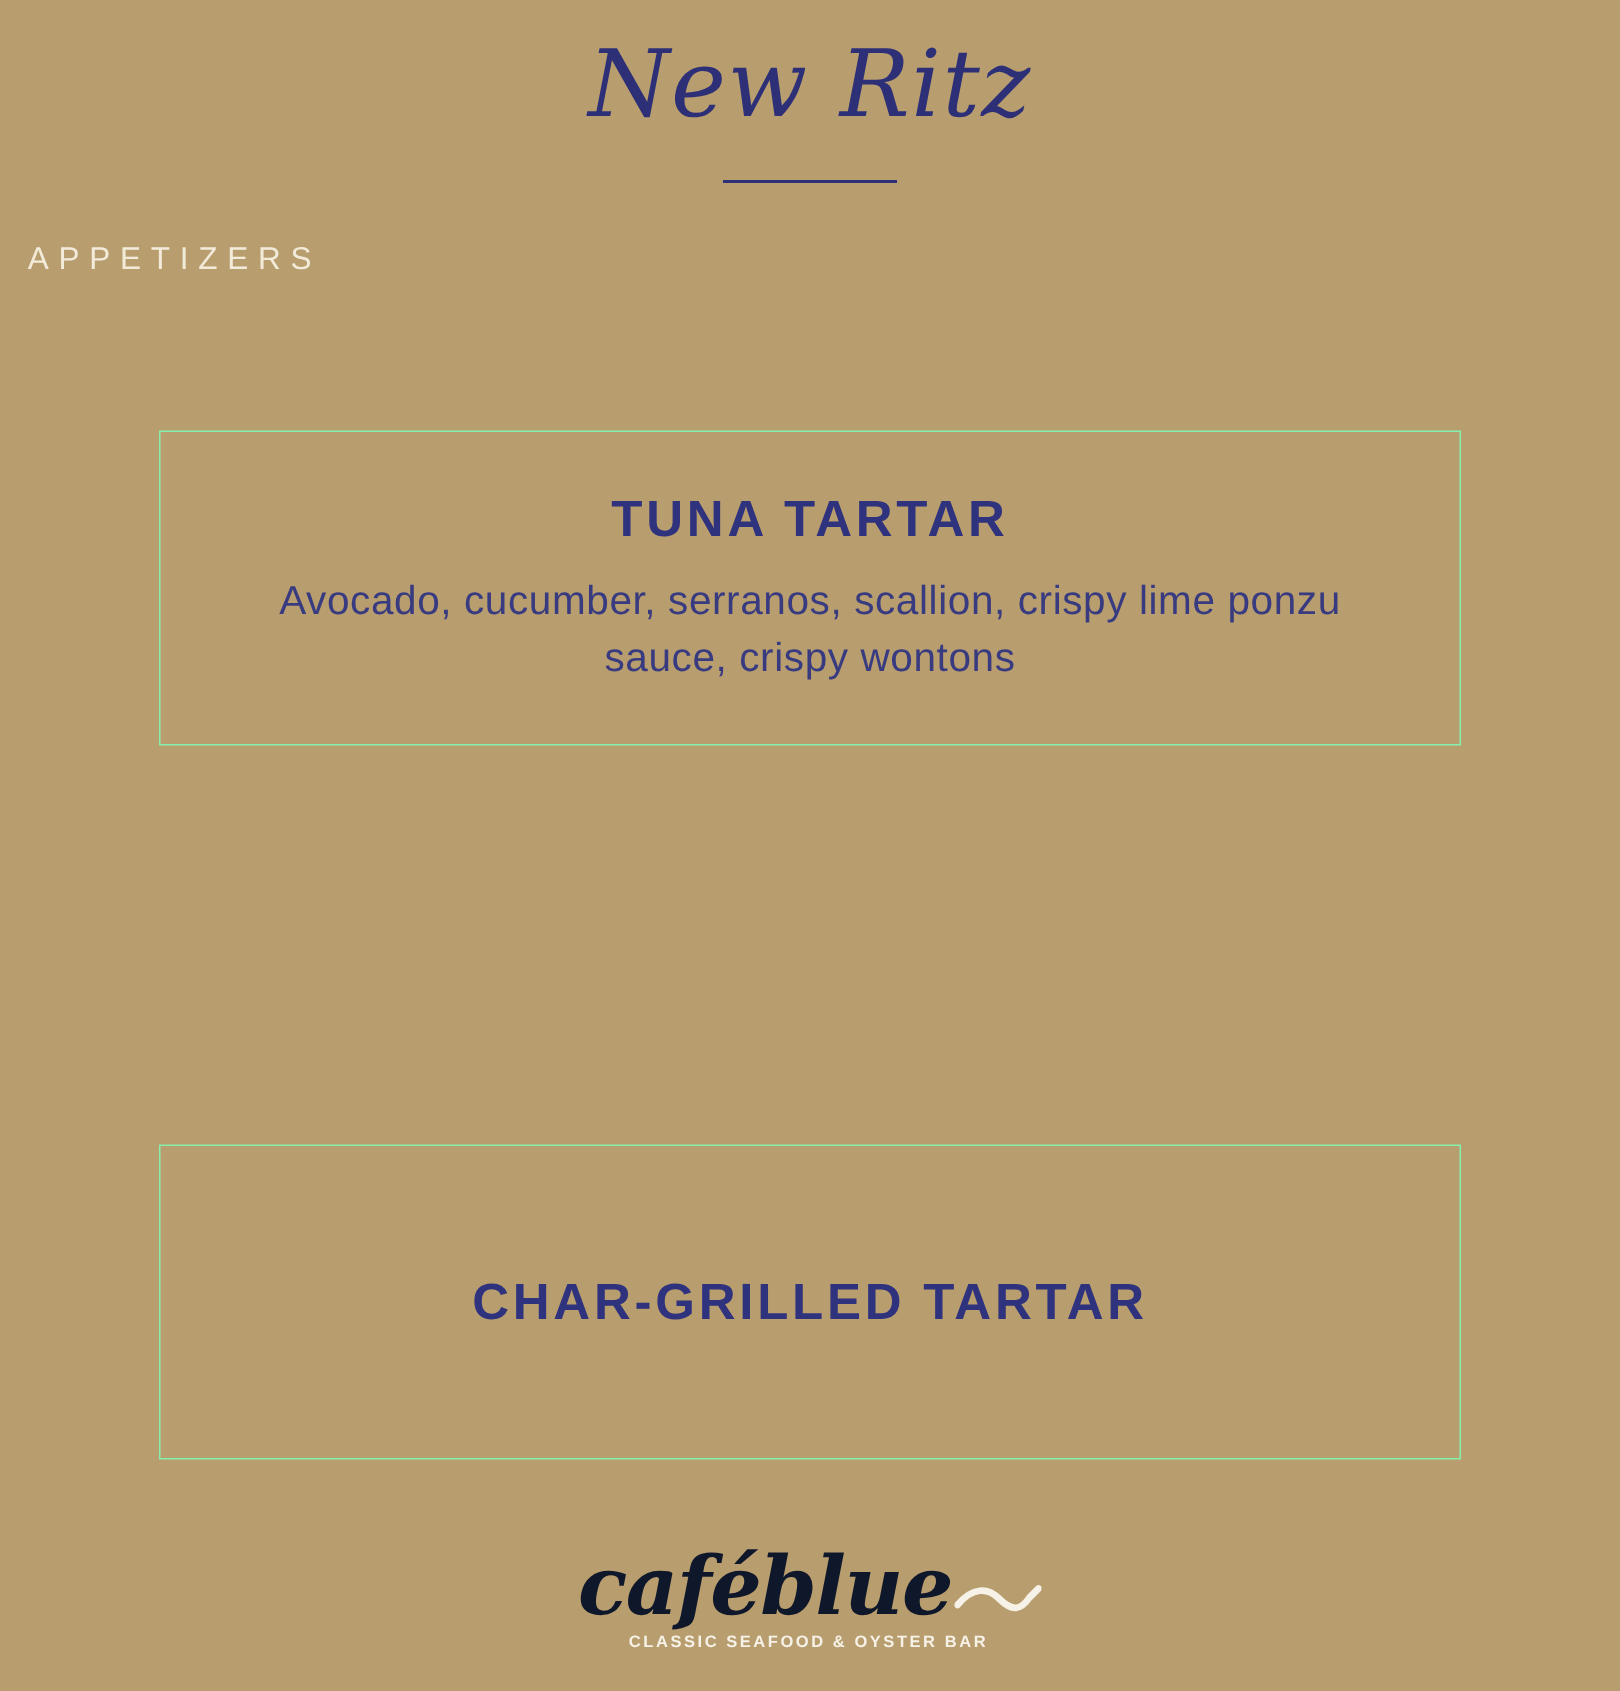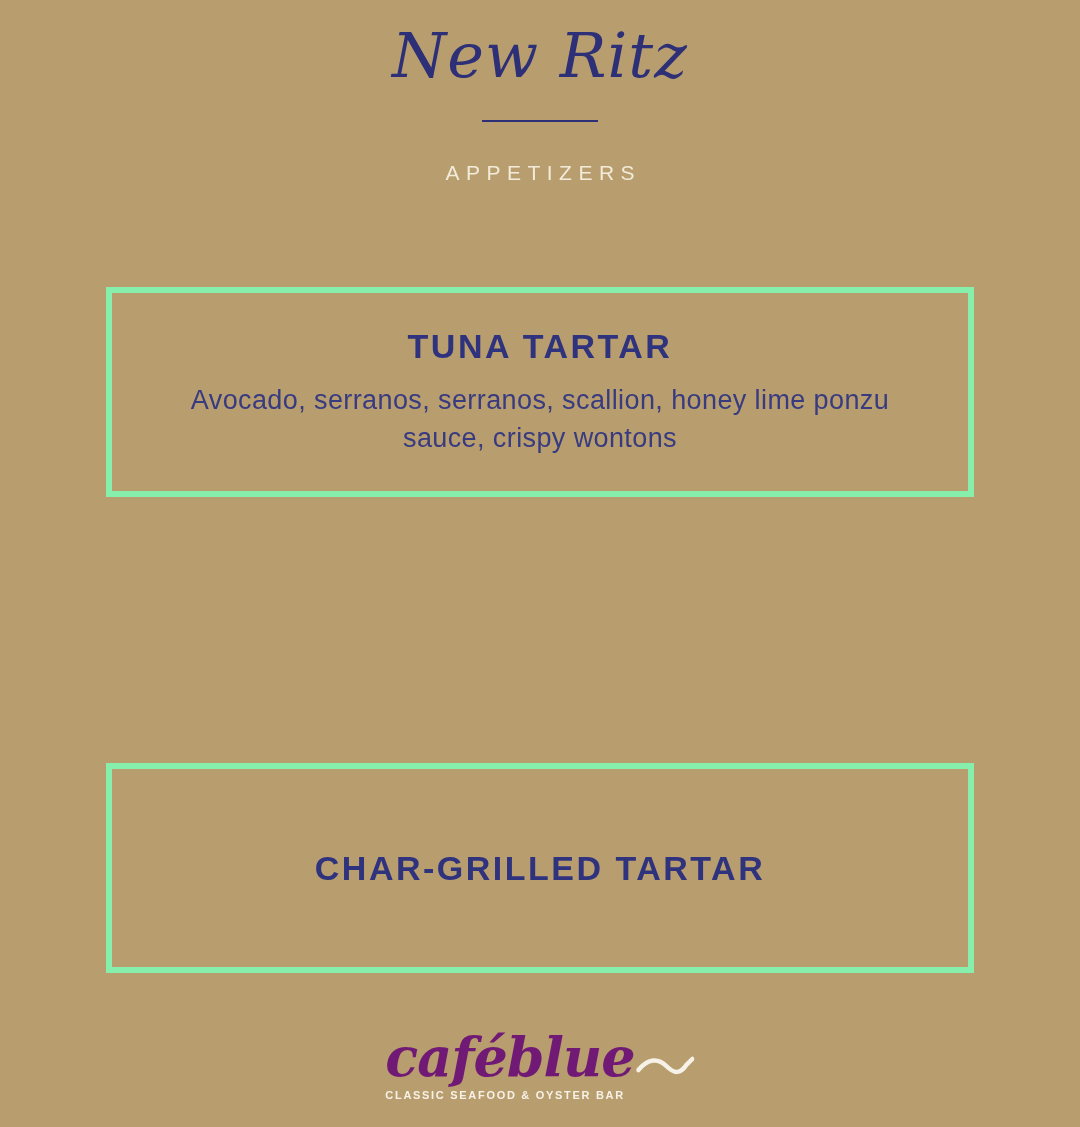--- a/index.html
+++ b/index.html
@@ -45,39 +45,39 @@
     width: 116px;
     height: 2px;
     background: #2d3077;
   }
 
   .section-label {
     position: absolute;
     top: 161px;
     left: 0;
     width: 100%;
-    text-align: center;
     font-size: 21px;
     font-weight: normal;
     letter-spacing: 6.5px;
     text-indent: 6.5px;
     color: #f2ebd9;
+    padding-left: 12px;
   }
 
   
   .menu-item {
     position: absolute;
     left: 106px;
     width: 868px;
     text-align: center;
     color: #2f327d;
   }
 
   .menu-item.boxed {
-    border: 6px solid #86efac;
+    border: 1px solid #86efac;
     height: 210px;
     display: flex;
     flex-direction: column;
     justify-content: center;
   }
 
   #item-0 { top: 287px; }
   #item-1 { top: 583px; }
   #item-2 { top: 763px; }
 
@@ -113,52 +113,52 @@
     align-items: flex-end;
   }
 
   .logo-text {
     font-family: "DejaVu Serif", serif;
     font-style: italic;
     font-weight: bold;
     font-size: 54px;
     line-height: 1.1;
     letter-spacing: -1px;
-    color: #701a75;
+    color: #0f172a;
   }
 
   .logo-squiggle {
     margin-left: 2px;
     margin-bottom: 10px;
   }
 
   .logo-tagline {
     margin-top: 2px;
-    text-align: left;
+    text-align: center;
     font-size: 11px;
     font-weight: bold;
     letter-spacing: 1.7px;
     color: #f7f2e7;
     padding-right: 2px;
   }
 </style>
 </head>
 <body>
 
 <main class="menu-page">
 
   <h1 class="script-title">New Ritz</h1>
 
   <div class="title-divider"></div>
 
   <div class="section-label">APPETIZERS</div>
 
   <section class="menu-item boxed" id="item-0">
     <h2 class="item-name">TUNA TARTAR</h2>
-    <p class="item-desc">Avocado, serranos, serranos, scallion, honey lime ponzu sauce, crispy wontons</p>
+    <p class="item-desc">Avocado, cucumber, serranos, scallion, crispy lime ponzu sauce, crispy wontons</p>
   </section>
 
 
   <section class="menu-item boxed" id="item-2">
     <h2 class="item-name">CHAR-GRILLED TARTAR</h2>
   </section>
 
   <footer class="logo">
     <div class="logo-row">
       <span class="logo-text">caféblue</span>

